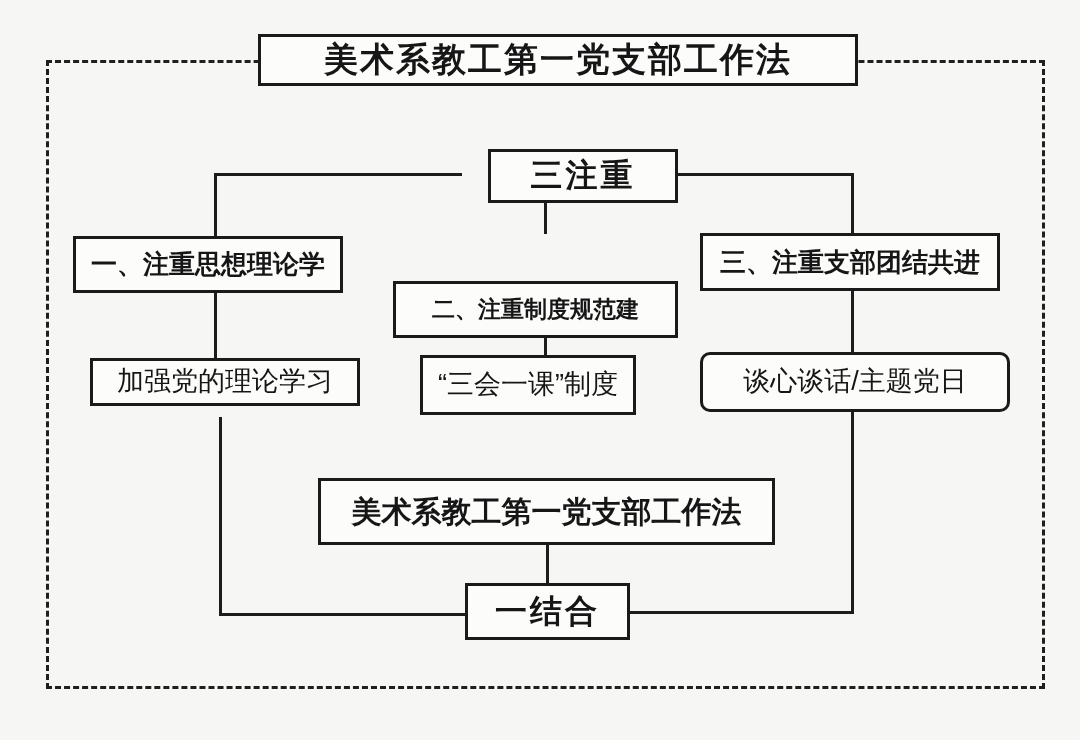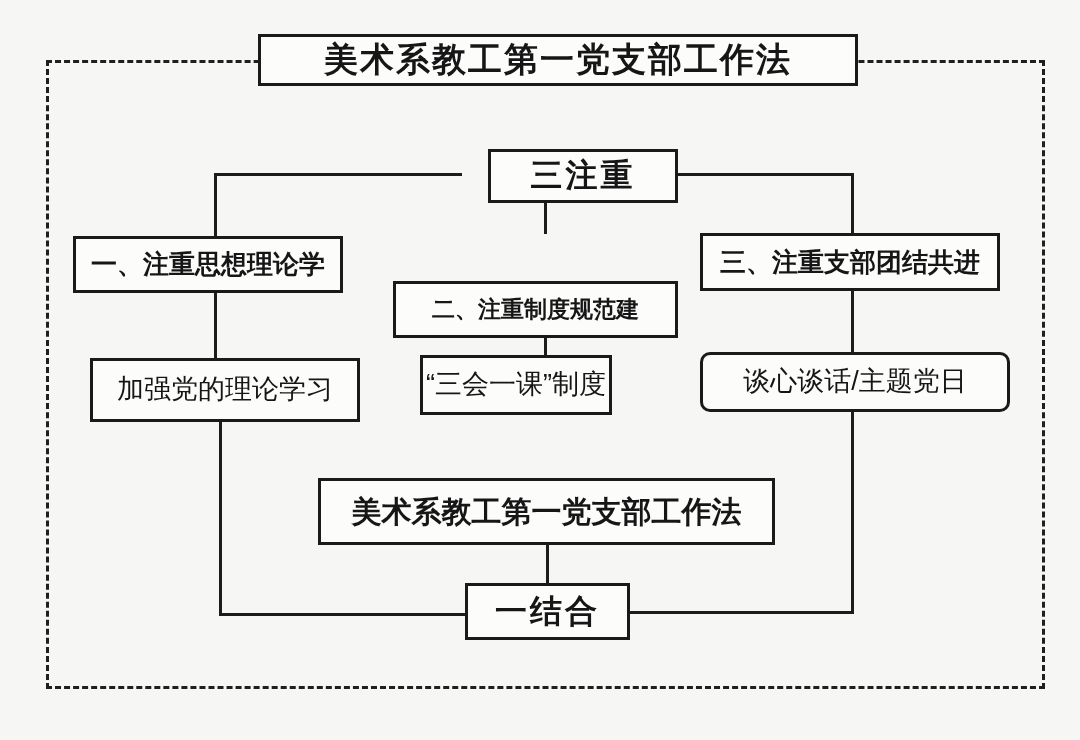--- a/index.html
+++ b/index.html
@@ -30,22 +30,22 @@
   .line{position:absolute;background:#1c1c1c;z-index:1;}
   
   .title-box{left:258px;top:34px;width:600px;height:52px;font-size:34px;letter-spacing:2px;}
   
   .top-node{left:488px;top:149px;width:190px;height:54px;font-size:32px;letter-spacing:3px;text-align:center;}
   
   .h1{left:73px;top:236px;width:270px;height:57px;font-size:26px;}
   .h2{left:393px;top:234px;width:285px;height:57px;font-size:23px;margin-top:47px;}
   .h3{left:700px;top:233px;width:300px;height:58px;font-size:26px;}
   
-  .d1{left:90px;top:358px;width:270px;height:64px;font-size:27px;font-weight:normal;}
-  .d2{left:420px;top:355px;width:192px;height:60px;font-size:27px;font-weight:normal;}
+  .d1{left:90px;top:358px;width:270px;height:48px;font-size:27px;font-weight:normal;}
+  .d2{left:420px;top:355px;width:216px;height:60px;font-size:27px;font-weight:normal;}
   .d3{left:700px;top:352px;width:310px;height:60px;font-size:27px;font-weight:normal;border-radius:10px;}
   
   .integration{left:318px;top:478px;width:457px;height:67px;font-size:30px;}
   
   .bottom-node{left:465px;top:583px;width:165px;height:57px;font-size:32px;letter-spacing:3px;align-items:center;}
 </style>
 </head>
 <body>
 
 <div class="canvas">

